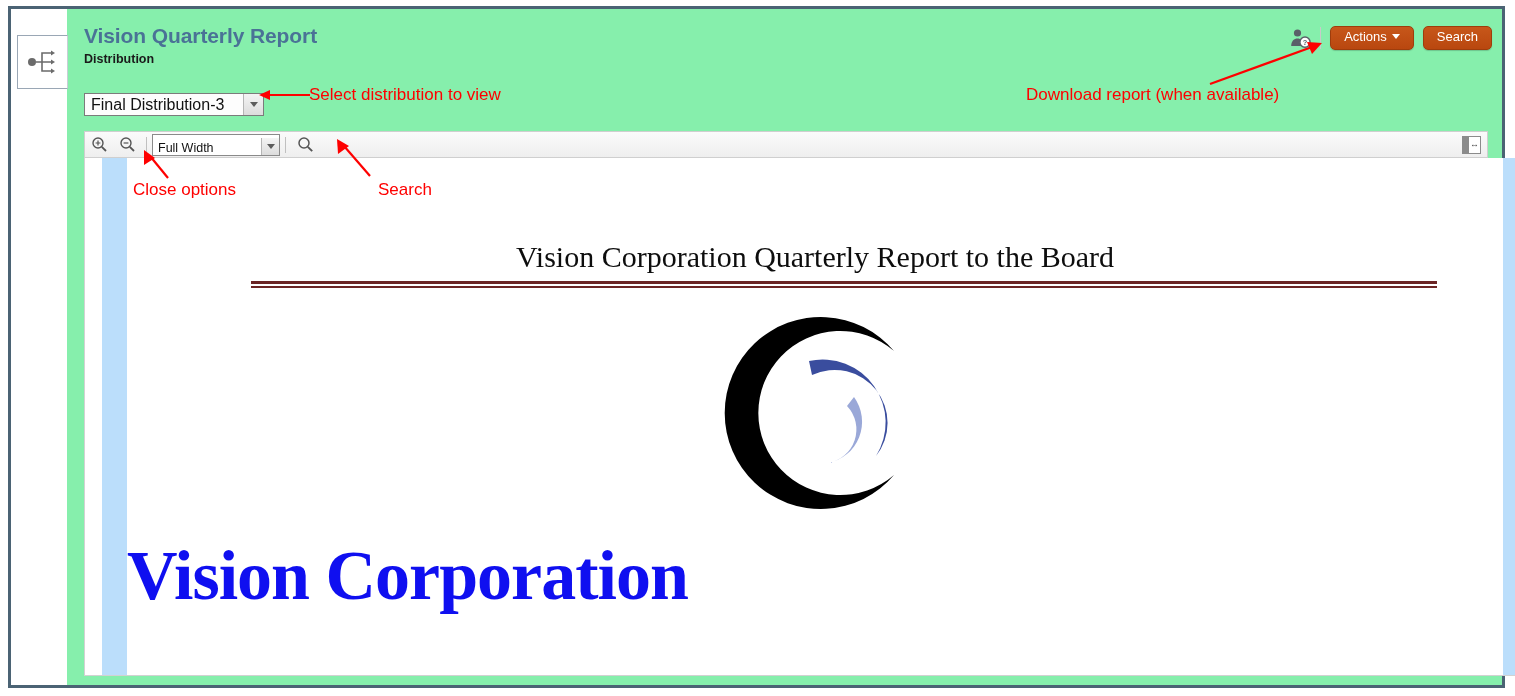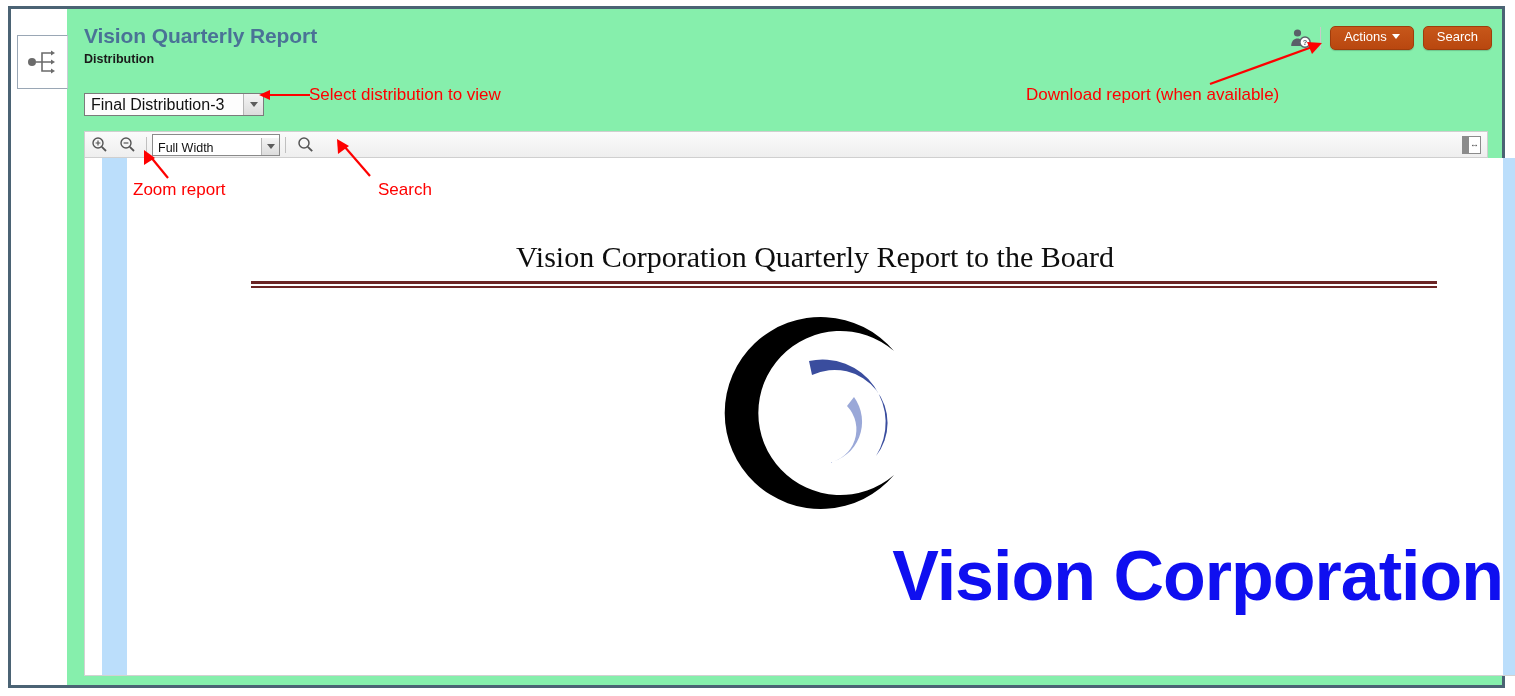--- a/index.html
+++ b/index.html
@@ -295,22 +295,22 @@
     display: flex;
     justify-content: center;
   }
   .logo-wrap svg { display: block; }
 
   .company-name {
     position: absolute;
     left: 0;
     right: 0;
     top: 378px;
-    text-align: right;
-    font-family: Liberation Sans, sans-serif;
+    text-align: left;
+    font-family: Liberation Serif, serif;
     font-weight: bold;
     font-size: 70px;
     color: #0f0ff0;
     letter-spacing: -1px;
     white-space: nowrap;
   }
 
   
   .vscroll {
     position: absolute;
@@ -490,21 +490,21 @@
     <path d="M52 9 H10" stroke="#fe0000" stroke-width="2.2" fill="none"></path>
     <path d="M1 9 L12 4 L12 14 Z" fill="#fe0000"></path>
   </svg>
 
   <div class="anno anno-download">Download report (when available)</div>
   <svg class="arrow-svg" style="left:1208px; top:38px;" width="118" height="50">
     <path d="M2 46 L104 9" stroke="#fe0000" stroke-width="2.2" fill="none"></path>
     <path d="M114 5 L99 4 L104 16 Z" fill="#fe0000"></path>
   </svg>
 
-  <div class="anno anno-zoom">Zoom report</div>
+  <div class="anno anno-zoom">Close options</div>
   <svg class="arrow-svg" style="left:140px; top:150px;" width="40" height="30">
     <path d="M28 28 L10 6" stroke="#fe0000" stroke-width="2.2" fill="none"></path>
     <path d="M4 0 L4 15 L15 8 Z" fill="#fe0000"></path>
   </svg>
 
   <div class="anno anno-search">Search</div>
   <svg class="arrow-svg" style="left:330px; top:138px;" width="46" height="40">
     <path d="M40 38 L14 8" stroke="#fe0000" stroke-width="2.2" fill="none"></path>
     <path d="M7 1 L8 16 L19 8 Z" fill="#fe0000"></path>
   </svg>

